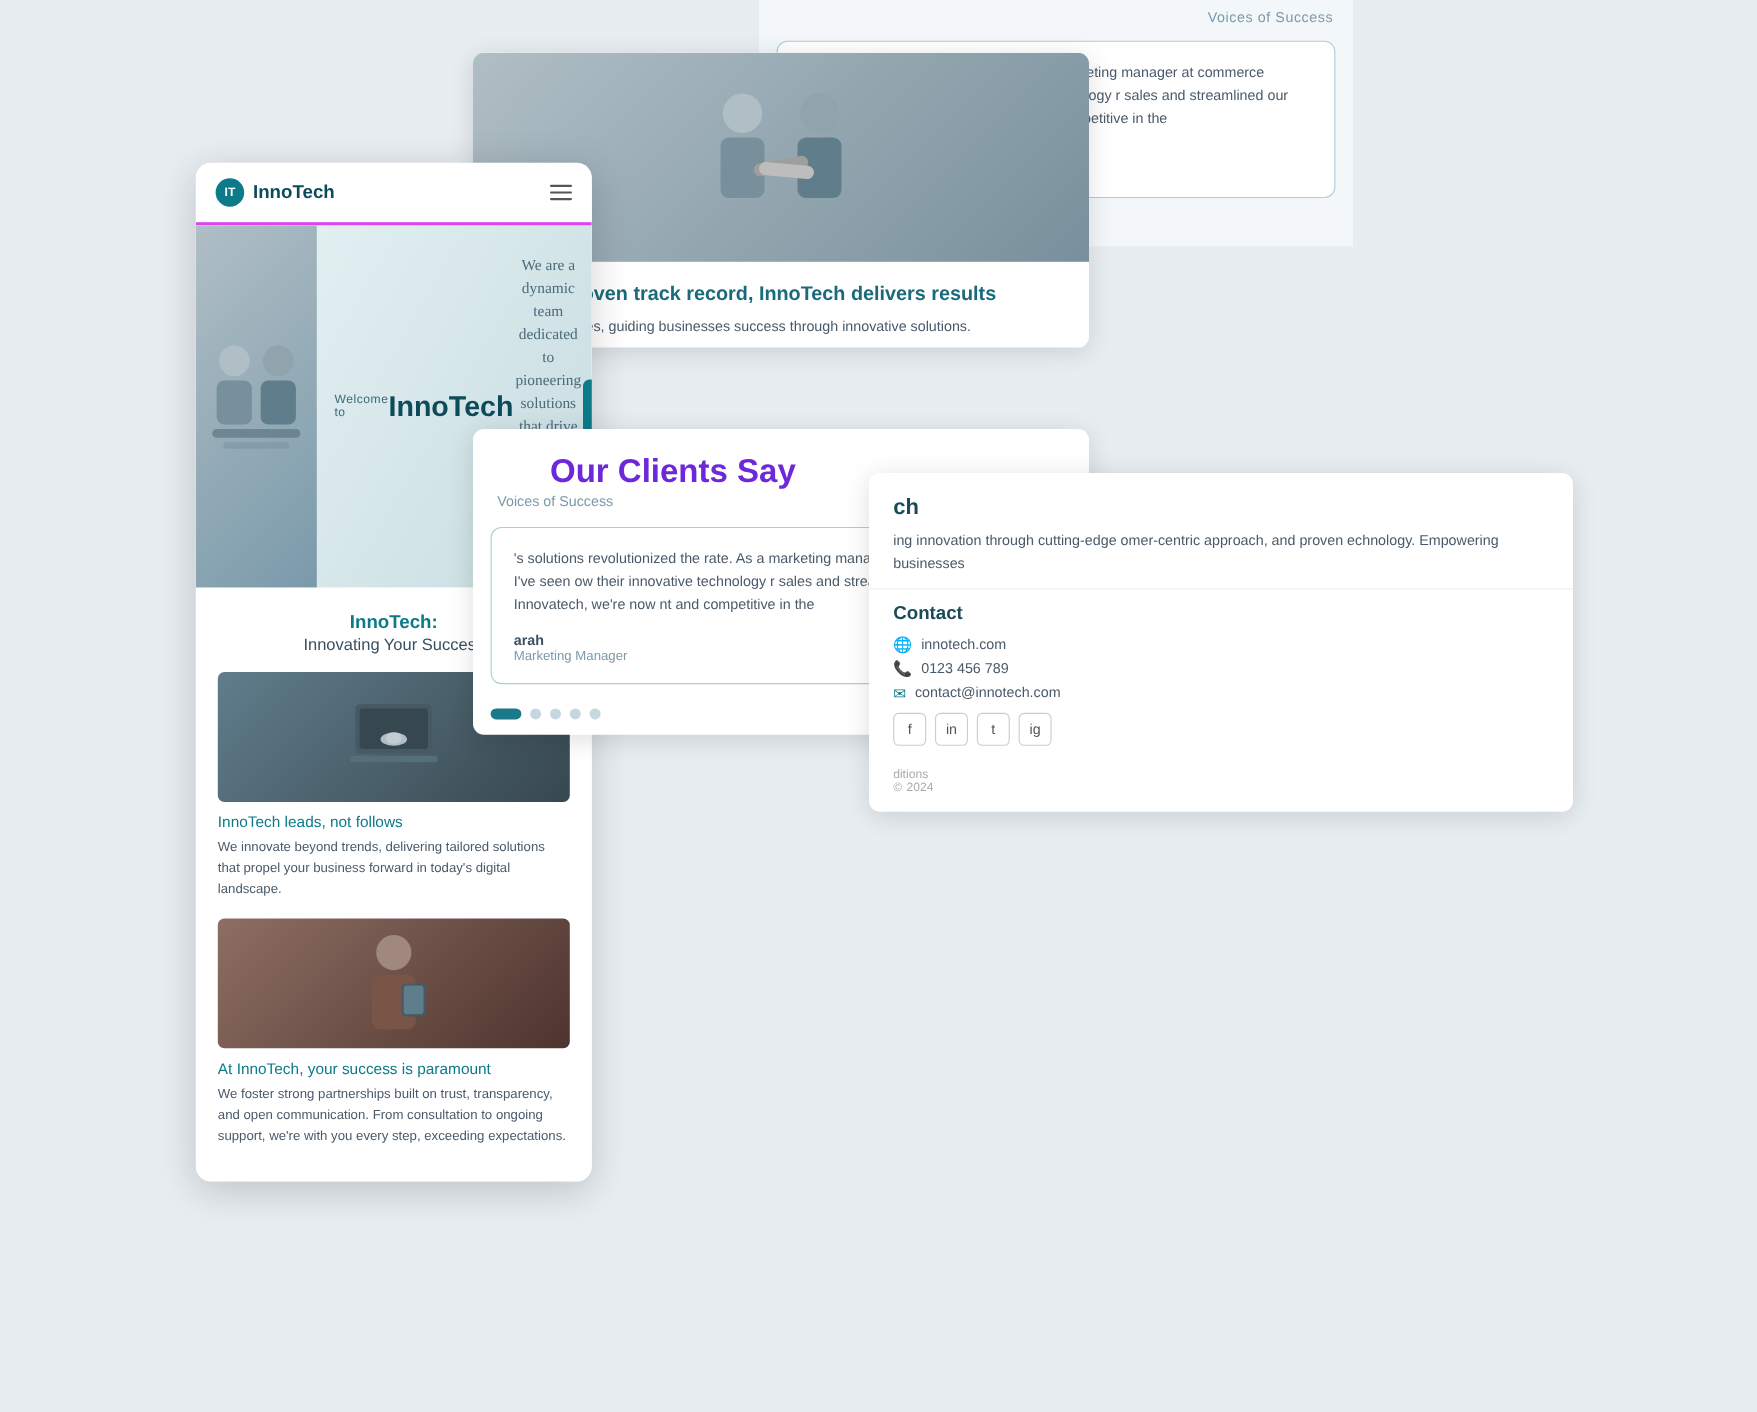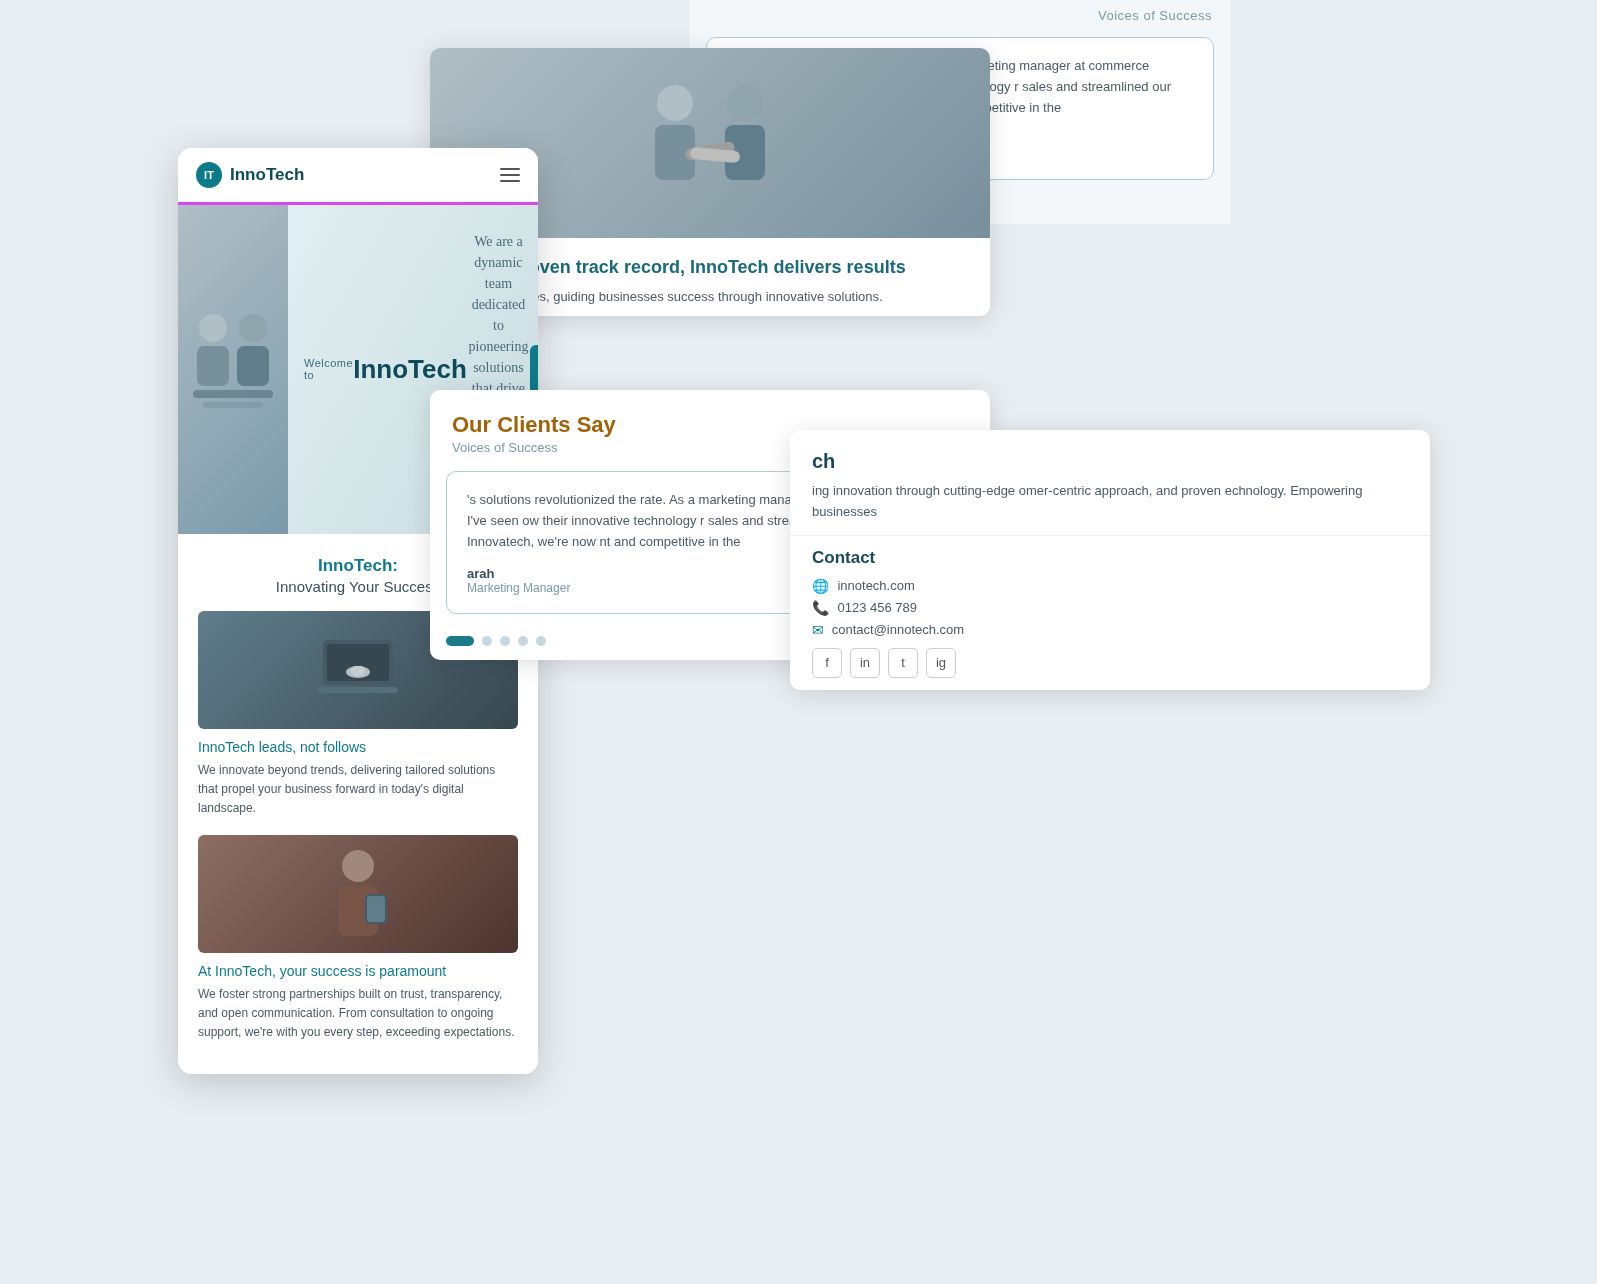--- a/index.html
+++ b/index.html
@@ -315,23 +315,24 @@
       left: 430px;
       background: #fff;
       border-radius: 10px;
     }
 
     .layer-clients .clients-header {
       padding: 22px 22px 4px;
     }
 
     .layer-clients .clients-header h2 {
-      font-size: 22px;
-      font-weight: 700;
-      color: #a16207;
+      font-size: 30px;
+      font-weight: 700;
+      color: #6d28d9;
+      margin-left: 48px;
     }
 
     .layer-clients .clients-header .subtitle {
       font-size: 13px;
       color: #7a9aaa;
       margin-top: 2px;
     }
 
     .layer-clients .testimonial-card {
       border: 1.5px solid #a8d0d8;
@@ -608,13 +609,20 @@
       <span class="contact-icon">✉</span>
       <span>contact@innotech.com</span>
     </div>
     <div class="social-row">
       <div class="social-btn">f</div>
       <div class="social-btn">in</div>
       <div class="social-btn">t</div>
       <div class="social-btn">ig</div>
     </div>
   </div>
+  <div class="footer-text">
+    <div>ditions</div>
+    <div class="footer-copy">
+      <span>©</span>
+      <span>2024</span>
+    </div>
+  </div>
 </div>
 
 </body></html>

